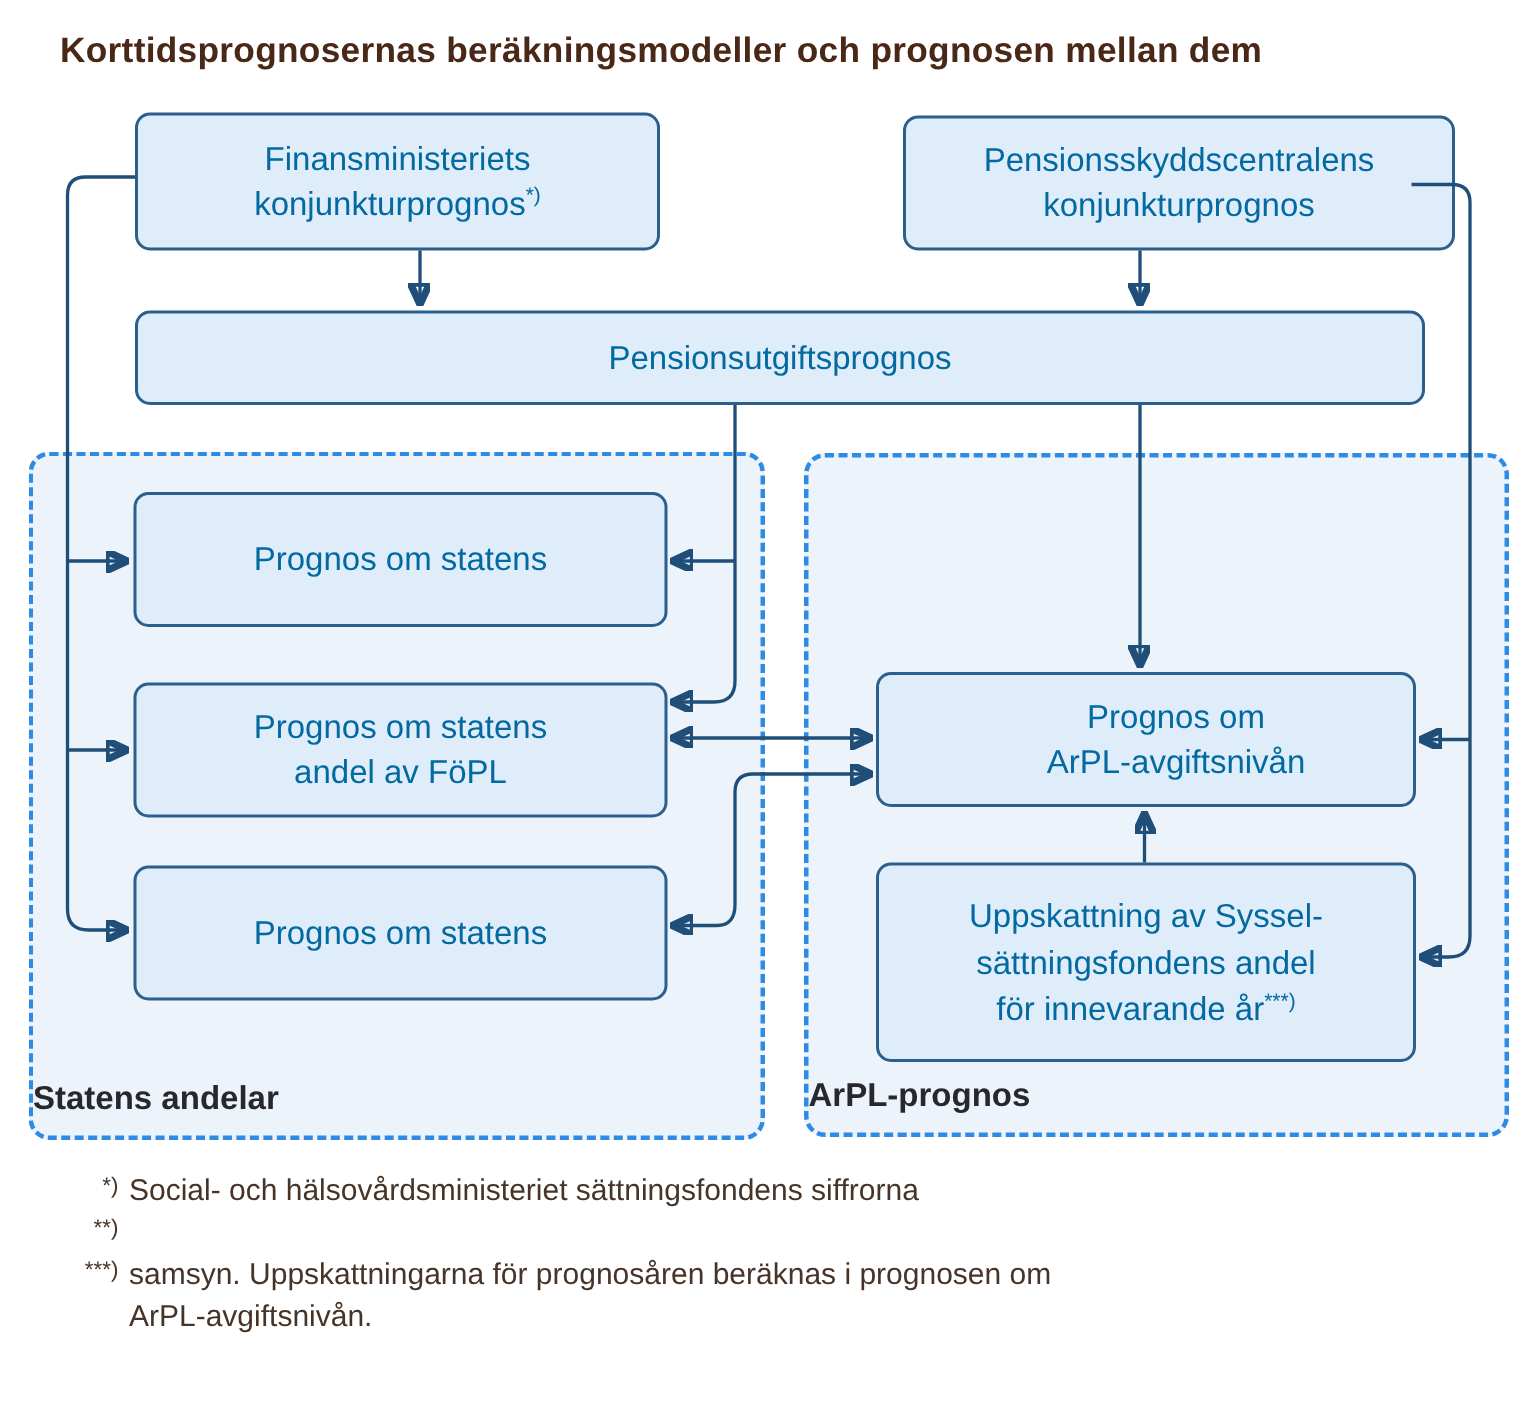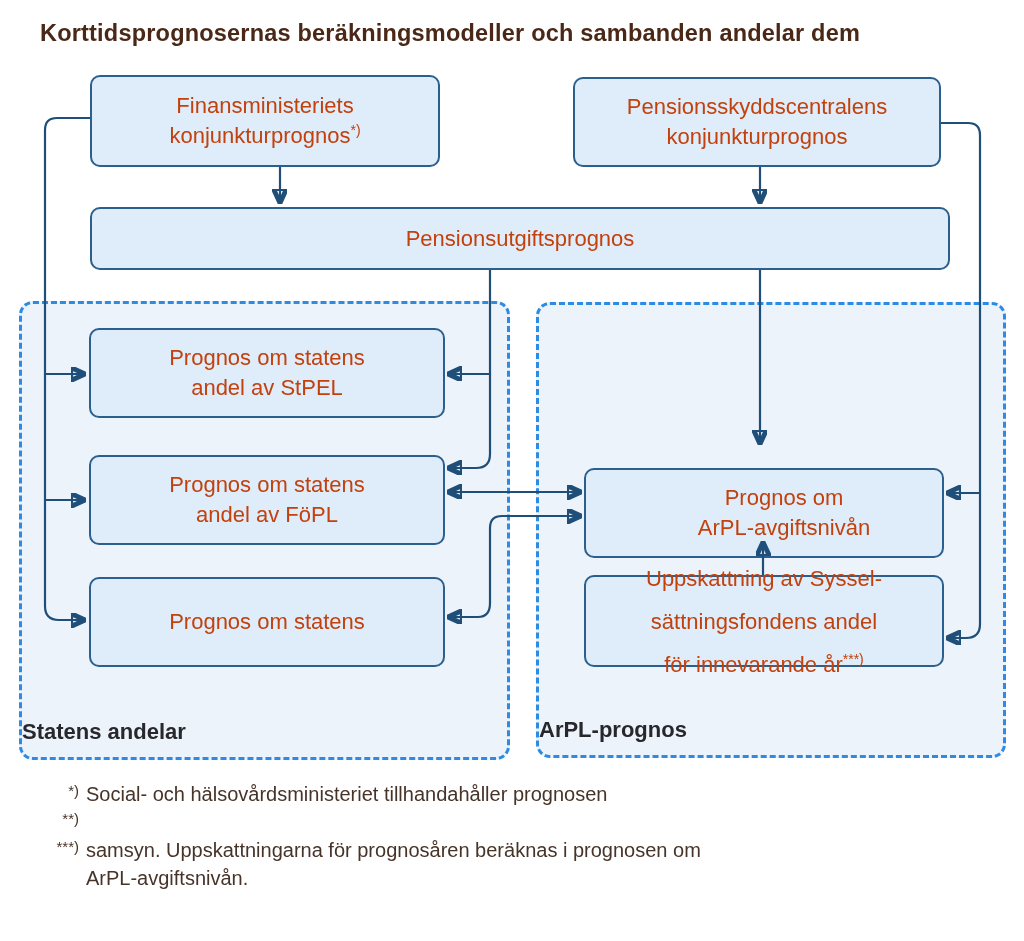--- a/index.html
+++ b/index.html
@@ -15,84 +15,83 @@
     position:absolute;background:#ecf3fb;border:3px dashed #2e8be4;border-radius:14px;
     box-sizing:border-box;
   }
   .group-label{
     position:absolute;left:0;bottom:12px;width:100%;
     font-weight:bold;font-size:22px;color:#28282c;
   }
   .node{
     position:absolute;background:#dfecfa;border:2px solid #2b5f8e;border-radius:10px;
     box-sizing:border-box;display:flex;flex-direction:column;justify-content:center;
-    align-items:center;text-align:center;color:#c2410c;font-size:22px;line-height:30px;
+    align-items:center;text-align:center;color:#0369a1;font-size:22px;line-height:30px;
   }
   .node sup{font-size:14px;line-height:0;}
   .connectors{position:absolute;left:0;top:0;pointer-events:none;}
   .connectors path{stroke:#1f4e79;stroke-width:2.2;fill:none;}
   .footnotes{
     position:absolute;left:0;top:780px;width:1010px;color:#473429;
     font-size:20px;line-height:28px;
   }
   .fn-row{display:flex;align-items:flex-start;}
   .fn-marker{
     width:86px;flex:0 0 86px;text-align:right;padding-right:7px;box-sizing:border-box;
     font-size:15px;position:relative;top:-3px;
   }
   .fn-text{flex:1;max-width:890px;}
 </style>
 </head>
 <body>
 
 <div class="canvas">
 
-  <div class="title">Korttidsprognosernas beräkningsmodeller och sambanden andelar dem</div>
+  <div class="title">Korttidsprognosernas beräkningsmodeller och prognosen mellan dem</div>
 
   <div class="group" style="left:19px;top:301px;width:491px;height:459px;">
     <div class="group-label">Statens andelar</div>
   </div>
   <div class="group" style="left:536px;top:302px;width:470px;height:456px;">
     <div class="group-label">ArPL-prognos</div>
   </div>
 
   <div class="node" style="left:90px;top:75px;width:350px;height:92px;">
     <div><span>Finansministeriets</span></div>
     <div><span>konjunkturprognos</span><sup>*)</sup></div>
   </div>
 
-  <div class="node" style="left:573px;top:77px;width:368px;height:90px;">
+  <div class="node" style="left:602px;top:77px;width:368px;height:90px;">
     <div>Pensionsskyddscentralens</div>
     <div>konjunkturprognos</div>
   </div>
 
   <div class="node" style="left:90px;top:207px;width:860px;height:63px;text-align:center;">
     <div>Pensionsutgiftsprognos</div>
   </div>
 
   <div class="node" style="left:89px;top:328px;width:356px;height:90px;">
     <div>Prognos om statens</div>
-    <div>andel av StPEL</div>
   </div>
 
   <div class="node" style="left:89px;top:455px;width:356px;height:90px;">
     <div>Prognos om statens</div>
     <div>andel av FöPL</div>
   </div>
 
   <div class="node" style="left:89px;top:577px;width:356px;height:90px;">
     <div>Prognos om statens</div>
   </div>
 
-  <div class="node" style="left:584px;top:468px;width:360px;height:90px;padding-left:40px;">
+  <div class="node" style="left:584px;top:448px;width:360px;height:90px;padding-left:40px;">
     <div>Prognos om</div>
     <div>ArPL-avgiftsnivån</div>
   </div>
 
-  <div class="node" style="left:584px;top:575px;width:360px;height:92px;line-height:31px;gap:12px;">
+  <div class="node" style="left:584px;top:575px;width:360px;height:133px;line-height:31px;">
     <div>Uppskattning av Syssel-</div>
     <div>sättningsfondens andel</div>
     <div><span>för innevarande år</span><sup>***)</sup></div>
   </div>
 
   <svg class="connectors" width="1024" height="941" viewBox="0 0 1024 941">
     <defs>
       <marker id="ah" markerWidth="7" markerHeight="6.5" refX="6.5" refY="3" orient="auto">
         <path d="M0,0 L6.5,3 L0,6 Z" fill="#1f4e79" stroke="none"></path>
       </marker>
@@ -119,21 +118,21 @@
     <path d="M448,492 H581" marker-start="url(#ahs)" marker-end="url(#ah)"></path>
 
     <path d="M581,516 H502 Q490,516 490,528 V603 Q490,617 478,617 H448" marker-start="url(#ahs)" marker-end="url(#ah)"></path>
 
     <path d="M763,575 V542" marker-end="url(#ah)"></path>
   </svg>
 
   <div class="footnotes">
     <div class="fn-row">
       <span class="fn-marker">*)</span>
-      <span class="fn-text">Social- och hälsovårdsministeriet tillhandahåller prognosen</span>
+      <span class="fn-text">Social- och hälsovårdsministeriet sättningsfondens siffrorna</span>
     </div>
     <div class="fn-row">
       <span class="fn-marker">**)</span>
     </div>
     <div class="fn-row">
       <span class="fn-marker">***)</span>
       <span class="fn-text">
         <div>samsyn. Uppskattningarna för prognosåren beräknas i prognosen om</div>
         <div>ArPL-avgiftsnivån.</div>
       </span>

